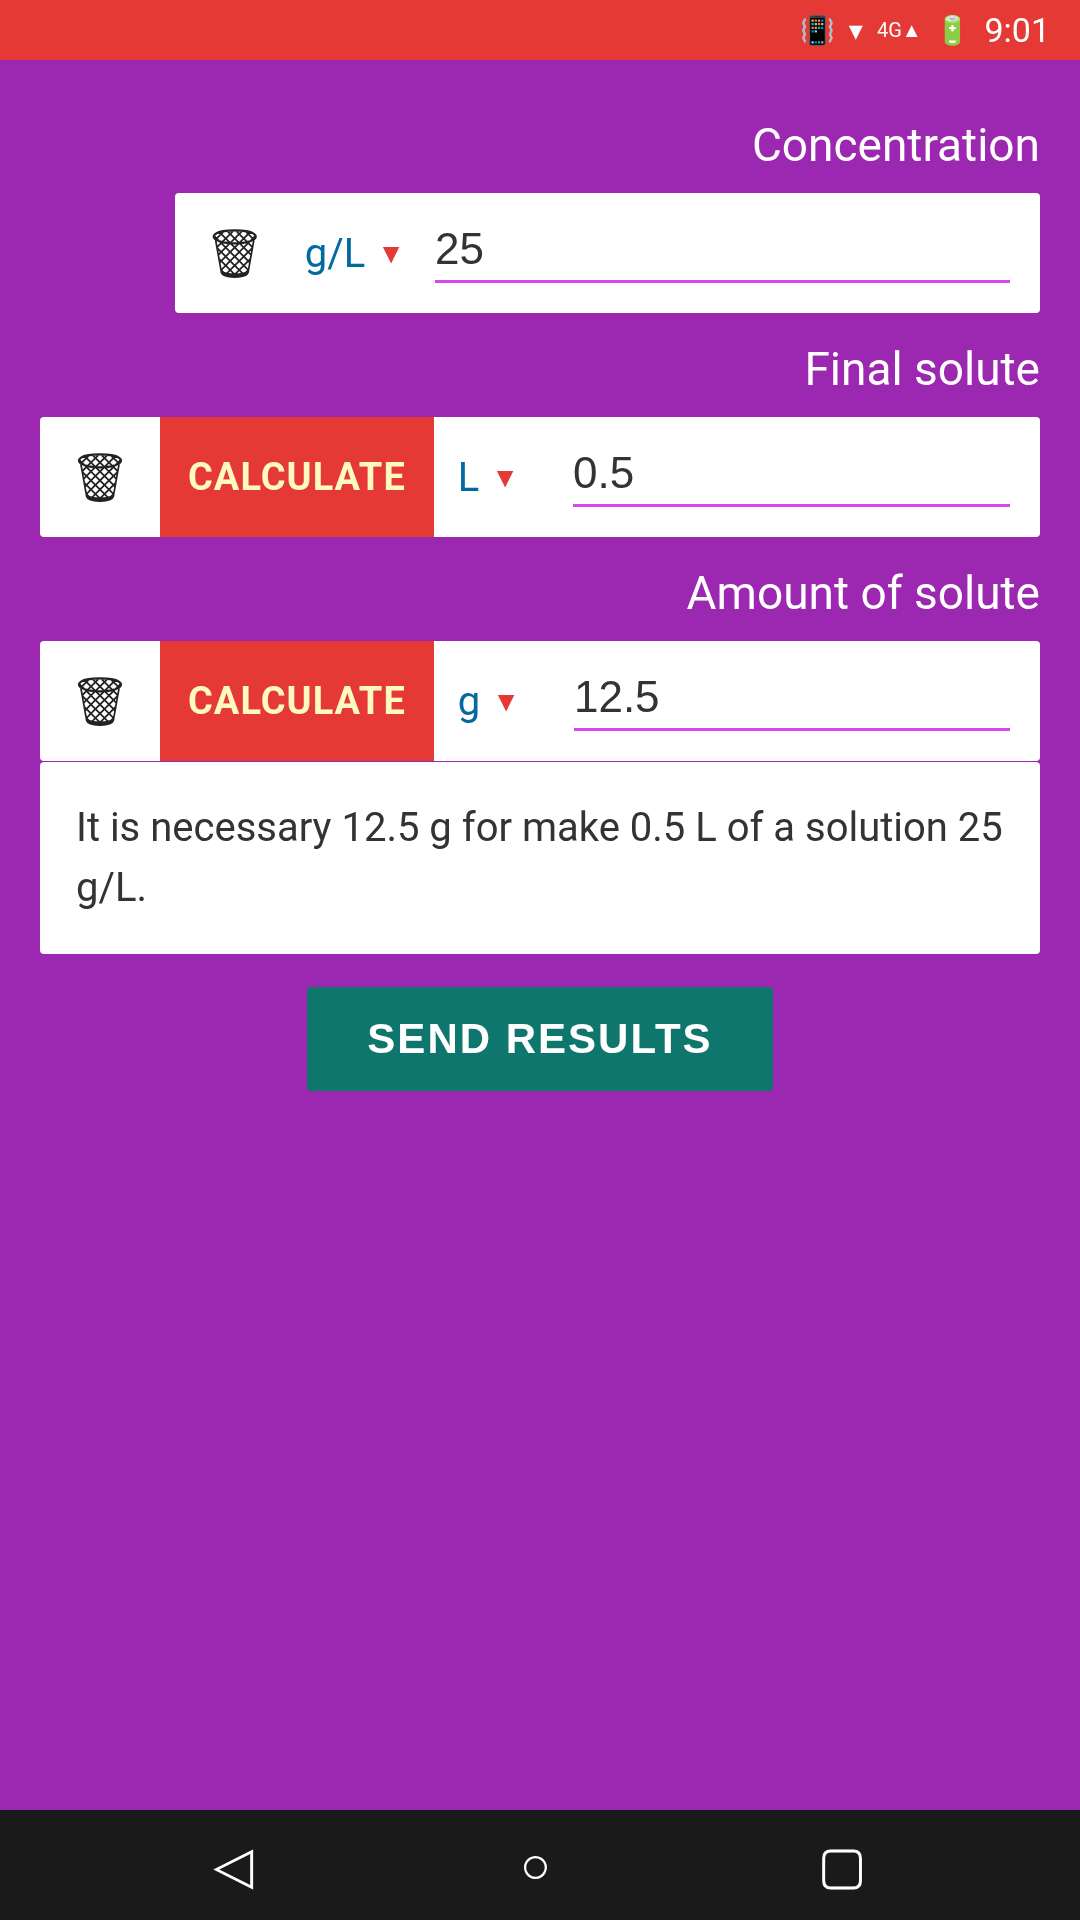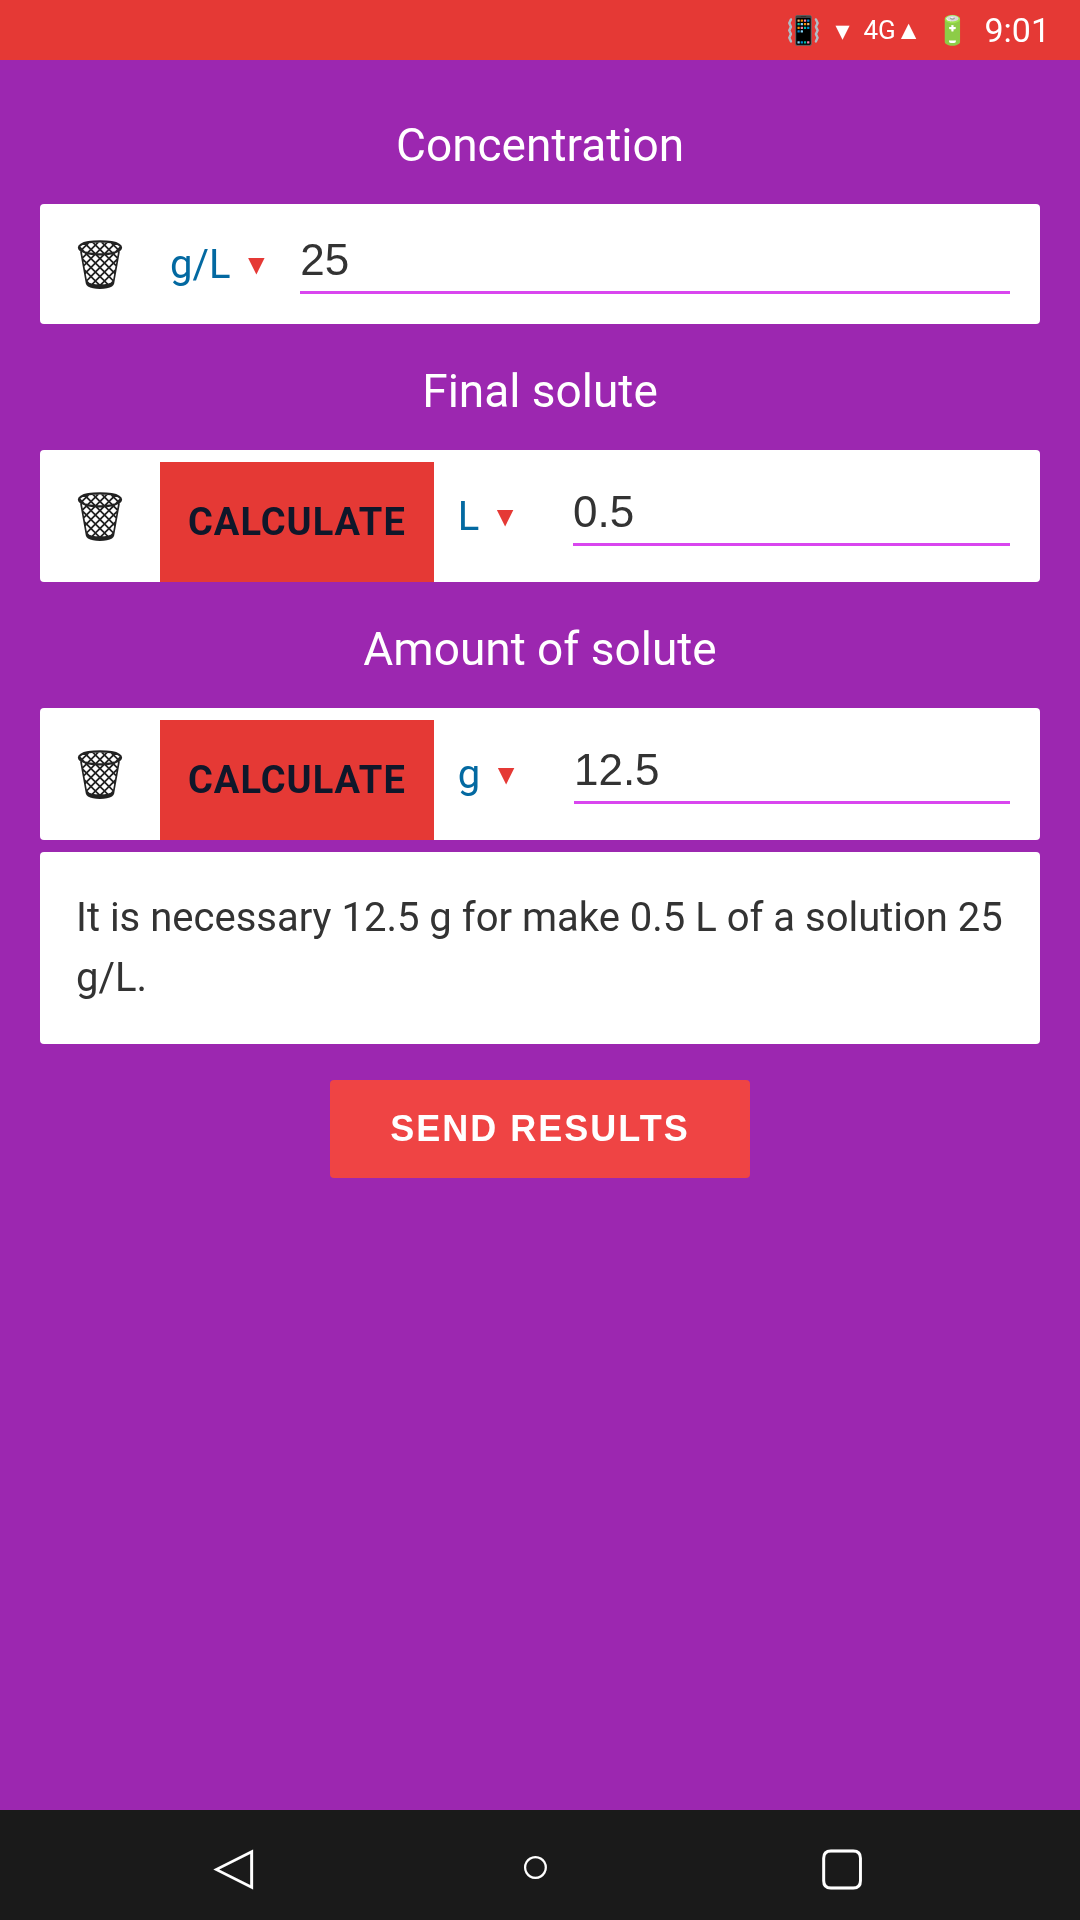--- a/index.html
+++ b/index.html
@@ -40,21 +40,22 @@
       font-size: 34px;
       font-weight: normal;
     }
 
     
     .main-content {
       flex: 1;
       padding: 30px 40px;
       display: flex;
       flex-direction: column;
-      gap: 12px;
+      gap: 1px;
+      align-items: flex-end;
     }
 
     
     .section-label {
       color: white;
       font-size: 46px;
       font-weight: 400;
       text-align: center;
       padding: 28px 0 20px 0;
     }
@@ -80,32 +81,31 @@
       height: 120px;
       cursor: pointer;
     }
     .trash-icon {
       font-size: 48px;
       color: #222;
     }
 
     .calculate-btn {
       background-color: #e53935;
-      color: #0f172a;
+      color: #fef9c3;
       font-size: 38px;
       font-weight: bold;
       padding: 0 28px;
       height: 120px;
       display: flex;
       align-items: center;
       justify-content: center;
       cursor: pointer;
       flex-shrink: 0;
       letter-spacing: 1px;
-      margin-top: 12px;
     }
 
     .unit-select {
       display: flex;
       align-items: center;
       padding: 0 24px;
       gap: 12px;
       flex-shrink: 0;
     }
     .unit-label {
@@ -152,30 +152,30 @@
       padding: 36px 36px;
       margin-bottom: 20px;
     }
     .results-text {
       font-size: 40px;
       color: #333;
       line-height: 1.5;
     }
 
     .send-results-btn {
-      background-color: #ef4444;
-      color: white;
-      font-size: 36px;
+      background-color: #0f766e;
+      color: white;
+      font-size: 42px;
       font-weight: bold;
       padding: 28px 60px;
       border: none;
       border-radius: 4px;
       cursor: pointer;
       display: block;
-      margin: 4px auto;
+      margin: 12px auto;
       letter-spacing: 2px;
     }
 
     
     .bottom-nav {
       width: 100%;
       height: 110px;
       background-color: #1a1a1a;
       display: flex;
       align-items: center;
@@ -189,21 +189,21 @@
       cursor: pointer;
     }
   </style>
 </head>
 <body>
 
 <div class="status-bar">
   <div class="status-bar-icons">
     <span class="status-icon">📳</span>
     <span class="status-icon">▾</span>
-    <span class="status-icon" style="font-size:26px;">4G▲</span>
+    <span class="status-icon" style="font-size:20px;">4G▲</span>
     <span class="status-icon">🔋</span>
     <span class="status-time">9:01</span>
   </div>
 </div>
 
 <div class="main-content">
 
   <div class="section-label">Concentration</div>
   <div class="row-card">
     <div class="trash-btn">

